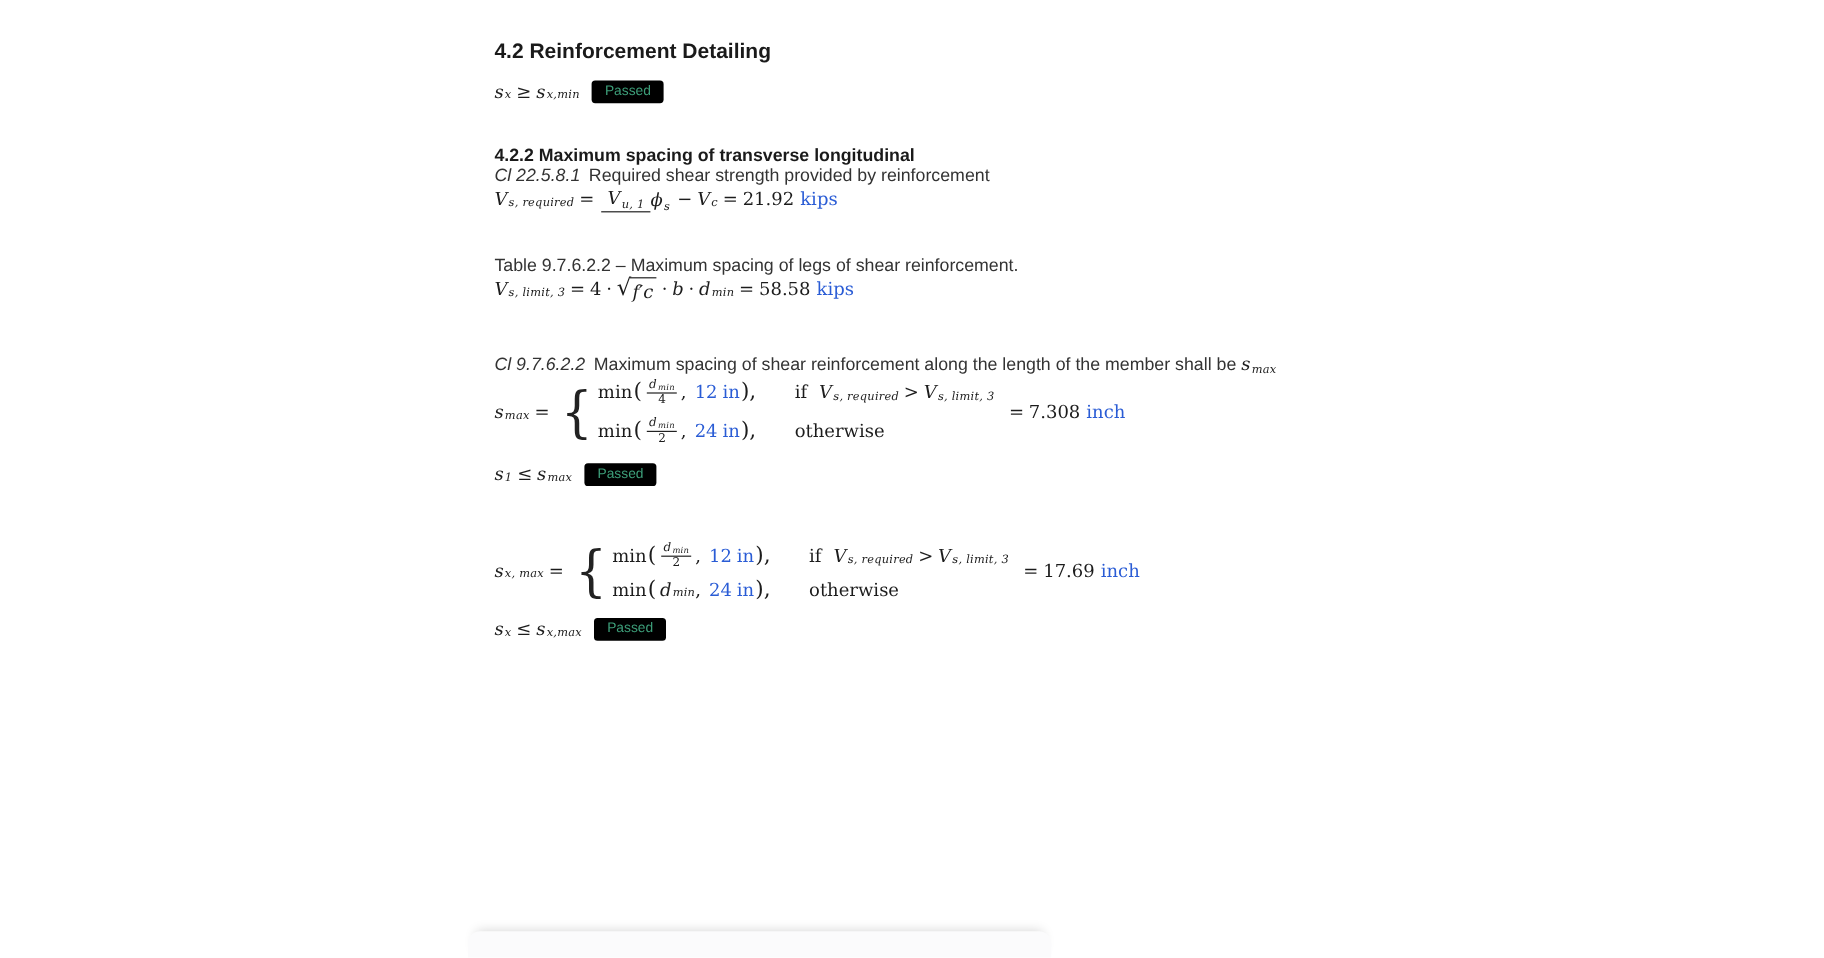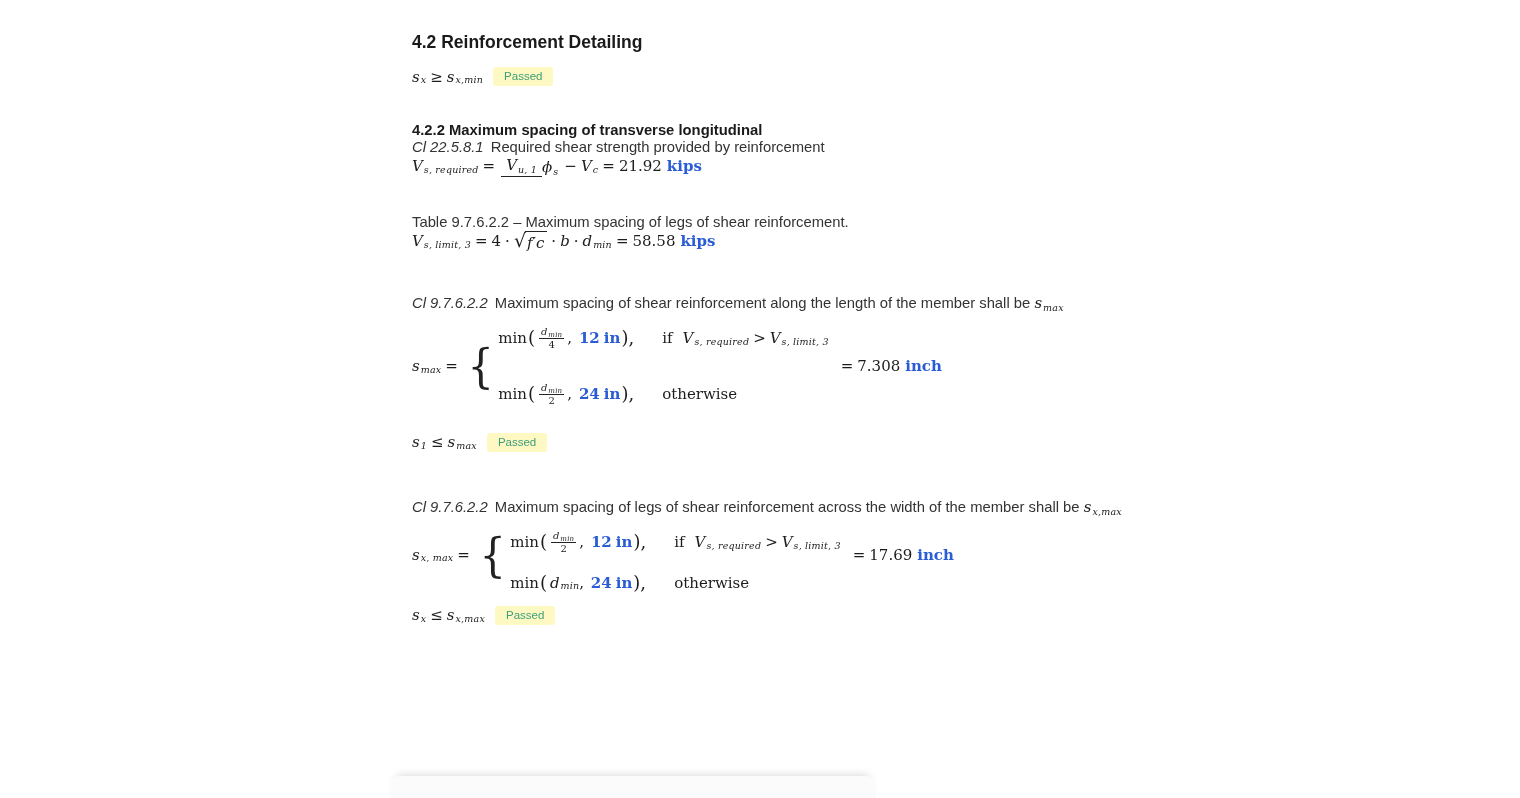--- a/index.html
+++ b/index.html
@@ -13,25 +13,25 @@
   h1.doc-heading { font-size:17.5px; font-weight:700; color:#1a1a1a; margin:0 0 14px; }
   h2.sub-heading { font-size:14.8px; font-weight:700; color:#1a1a1a; margin:0; }
   p.clause { font-size:14.8px; color:#333; margin:0; white-space:nowrap; line-height:18px; }
   .clause-ref { font-style:italic; margin-right:3px; }
 
   .math { font-family:"DejaVu Serif","Liberation Serif",serif; font-size:15px; color:#1c1c1c; }
   .mi { font-style:italic; }
   .mn { font-style:normal; }
   .mo { font-style:normal; padding:0 4px; }
   sub.msub { font-size:9.5px; font-style:italic; vertical-align:baseline; position:relative; top:3px; margin-left:1px; letter-spacing:.2px; }
-  .unit { font-style:normal; color:#2a5cd5; margin-left:5px;font-weight:bold; }
+  .unit { font-style:normal; color:#2a5cd5; margin-left:5px; }
 
   .badge {
     display:inline-block; font-family:"Liberation Sans",sans-serif; font-size:11.5px;
-    color:#3d9e79; background:#fef9c3; padding:3px 11px 4px; border-radius:3px;
+    color:#3d9e79; background:#000000; padding:3px 11px 4px; border-radius:3px;
     margin-left:10px; vertical-align:2px;
   }
 
   .formula { display:flex; align-items:center; }
   .check-row { display:flex; align-items:center; }
 
   .frac { display:inline-flex; flex-direction:row; align-items:center; margin:0 2px; line-height:1.25; }
   .frac .fnum { border-bottom:1.2px solid #222; padding:0 5px 1px; }
   .frac .fden { padding-top:1px; }
 
@@ -40,21 +40,21 @@
   .radicand { border-top:1.3px solid #222; padding:2px 3px 0 2px; margin-left:-1px; }
 
   .cases { display:flex; align-items:center; }
   .brace { font-family:"DejaVu Serif",serif; font-size:46px; font-weight:300; line-height:48px; margin:0 3px 0 4px; transform:scaleX(0.9); color:#222; }
   .case-rows { display:flex; flex-direction:column; gap:7px; }
   .case-row { display:flex; align-items:center; }
   .case-expr { display:inline-flex; align-items:center; min-width:150px; }
   .case-cond { display:inline-flex; align-items:center; margin-left:14px; }
   .fn { font-style:normal; }
   .paren { font-style:normal; font-size:18px; line-height:1; padding:0 1px; }
-  .sfrac { display:inline-flex; flex-direction:column; align-items:center; font-size:10px; line-height:1.2; margin:12px 3px; }
+  .sfrac { display:inline-flex; flex-direction:column; align-items:center; font-size:10px; line-height:1.2; margin:0 3px; }
   .sfrac .fnum { border-bottom:1px solid #222; padding:0 2px; }
   .kw { font-style:normal; }
   .kw-if { margin-right:10px; }
   .case-result { margin-left:8px; display:inline-flex; align-items:center; }
 
   .bottom-shadow {
     position:absolute; left:390px; top:776px; width:486px; height:30px;
     background:#fbfbfc; border-radius:10px 10px 0 0;
     box-shadow:0 -7px 10px -7px rgba(0,0,0,0.18);
   }
@@ -188,25 +188,20 @@
 
   <div class="check-row math mb-46">
     <span class="mi">s</span>
       <sub class="msub">1</sub>
     <span class="mo">≤</span>
     <span class="mi">s</span>
       <sub class="msub">max</sub>
     <span class="badge">Passed</span>
   </div>
 
-  <p class="clause mb-8">
-    <em class="clause-ref">Cl 9.7.6.2.2</em>
-    <span>Maximum spacing of legs of shear reinforcement across the width of the member shall be</span>
-    <span class="math mi">s</span><sub class="math msub">x,max</sub>
-  </p>
 
   <div class="formula math mb-14">
     <span class="mi">s</span>
       <sub class="msub">x, max</sub>
     <span class="mo">=</span>
     <span class="cases">
       <span class="brace">{</span>
       <span class="case-rows">
         <span class="case-row">
           <span class="case-expr">

